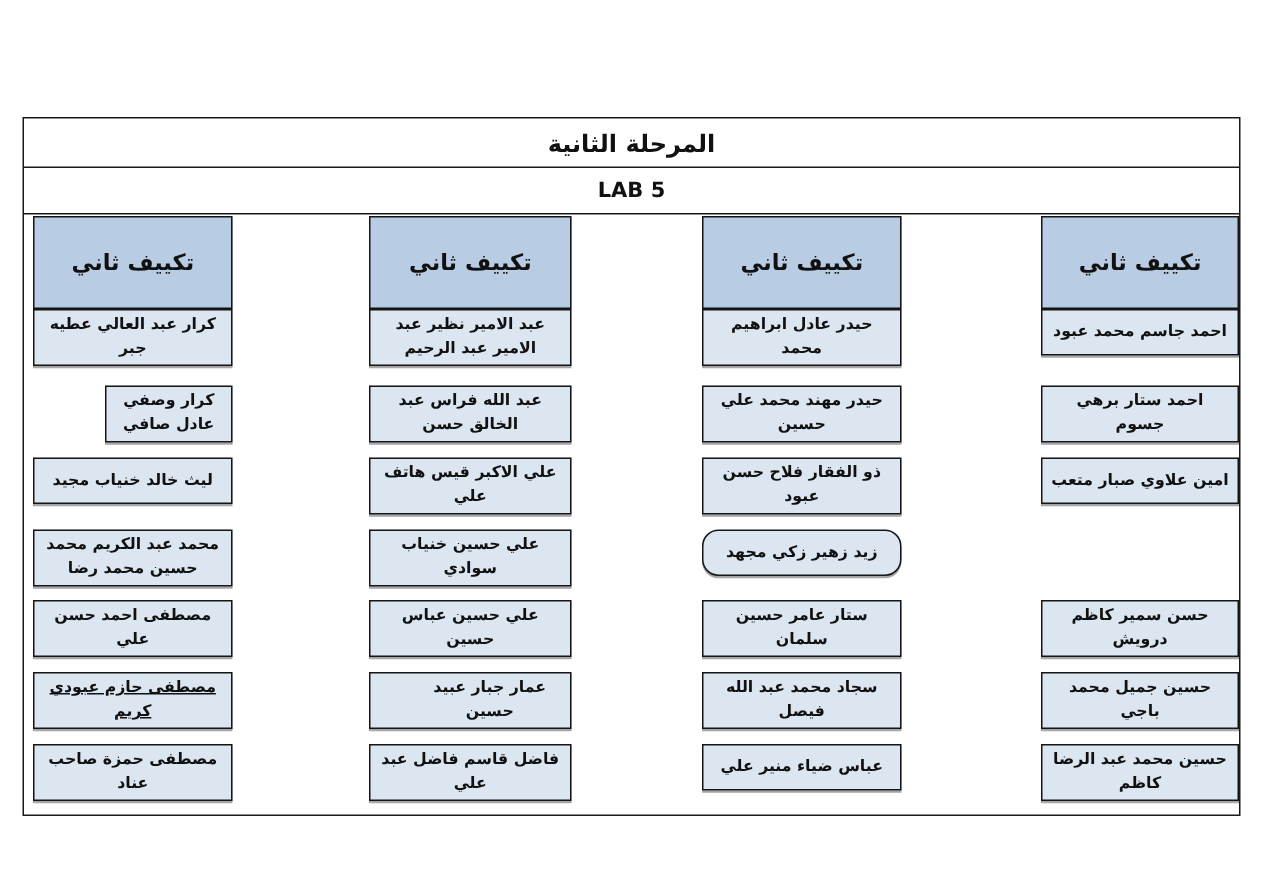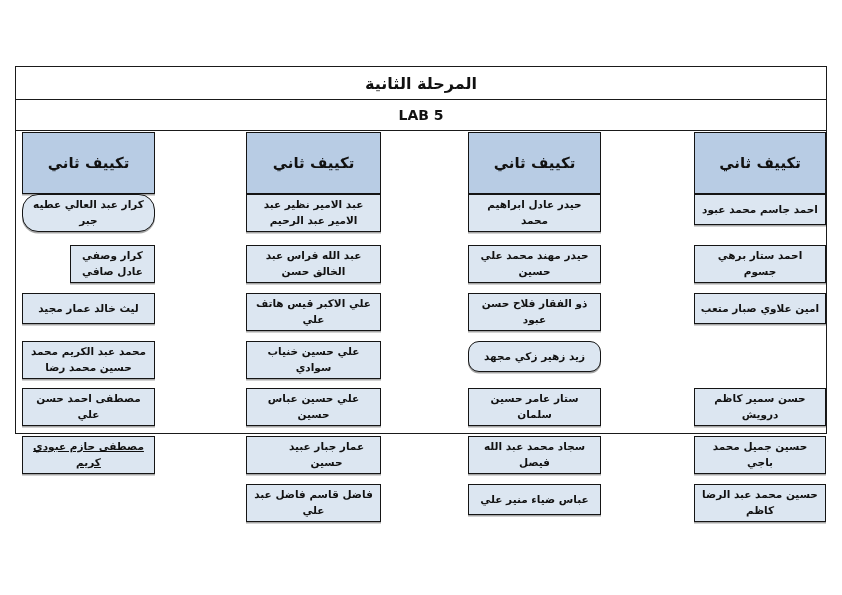--- a/index.html
+++ b/index.html
@@ -11,23 +11,23 @@
   #page {
     position: relative;
     width: 842px;
     height: 595px;
     background: #ffffff;
     overflow: hidden;
   }
   #frame {
     position: absolute;
     left: 15px;
-    top: 66px;
+    top: 78px;
     width: 812px;
-    height: 368px;
+    height: 466px;
     border: 1.6px solid #1a1a1a;
     box-sizing: border-box;
   }
   .title-row {
     height: 32px;
     border-bottom: 1.5px solid #1a1a1a;
     display: flex;
     align-items: center;
     justify-content: center;
     font-size: 16px;
@@ -126,22 +126,23 @@
           <div class="namebox" style="top: 63px;">عبد الامير نظير عبد الامير عبد الرحيم</div>
           <div class="namebox" style="top: 114px;">عبد الله فراس عبد الخالق حسن</div>
           <div class="namebox" style="top: 162px;">علي الاكبر قيس هاتف علي</div>
           <div class="namebox" style="top: 210px;">علي حسين خنياب سوادي</div>
           <div class="namebox" style="top: 257px;">علي حسين عباس حسين</div>
           <div class="namebox" style="top: 305px; padding-left: 31px;">عمار جبار عبيد حسين</div>
           <div class="namebox" style="top: 353px;">فاضل قاسم فاضل عبد علي</div>
         </div>
         <div class="col" style="left: 6px; width: 133px;">
           <div class="hdr">تكييف ثاني</div>
-          <div class="namebox" style="top: 63px; border-radius: 16px;">كرار عبد العالي عطيه جبر</div>
+          <div class="namebox" style="top: 63px;">كرار عبد العالي عطيه جبر</div>
           <div class="namebox" style="top: 114px; margin-left: 48px;">كرار وصفي عادل صافي</div>
-          <div class="namebox" style="top: 162px;">ليث خالد عمار مجيد</div>
+          <div class="namebox" style="top: 162px;">ليث خالد خنياب مجيد</div>
           <div class="namebox" style="top: 210px;">محمد عبد الكريم محمد حسين محمد رضا</div>
           <div class="namebox" style="top: 257px;">مصطفى احمد حسن علي</div>
           <div class="namebox" style="top: 305px; text-decoration: underline;">مصطفى حازم عبودي كريم</div>
+          <div class="namebox" style="top: 353px;">مصطفى حمزة صاحب عناد</div>
         </div>
       </div>
   </div>
 </div>
 
 </body></html>

